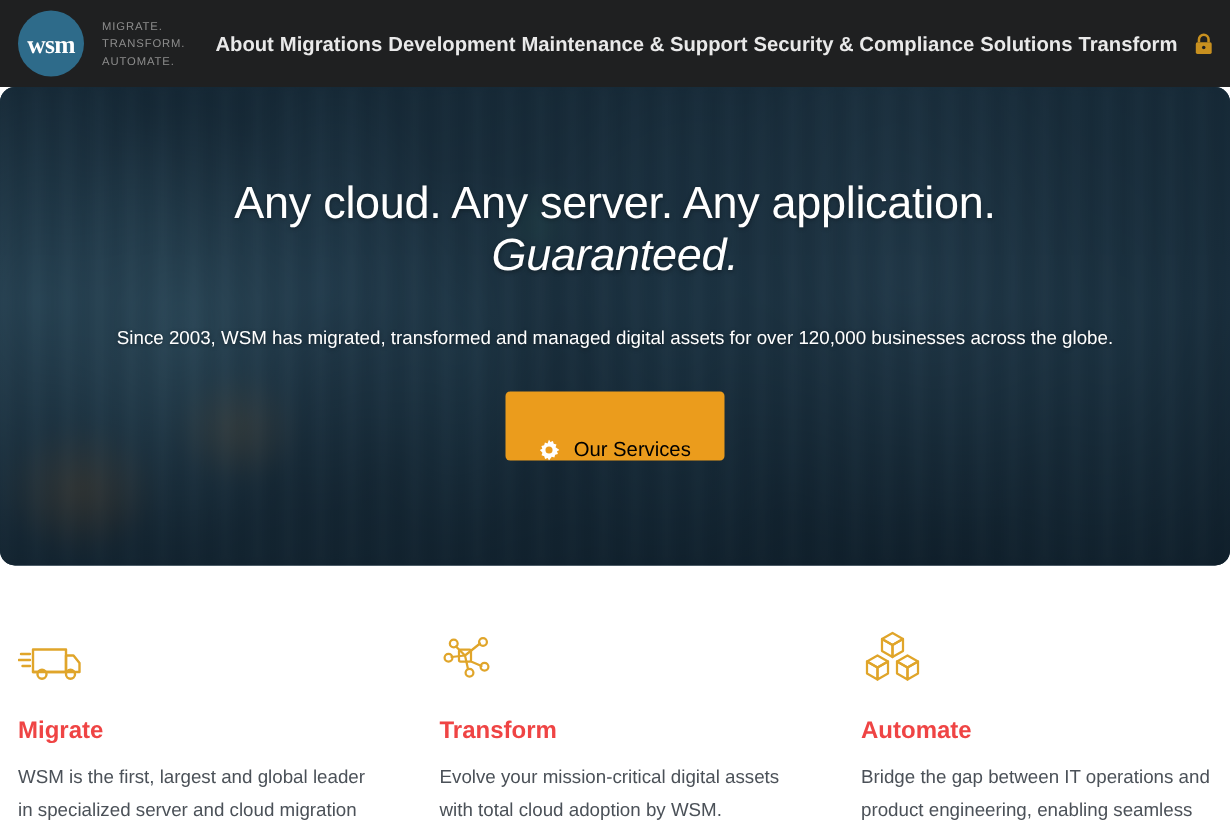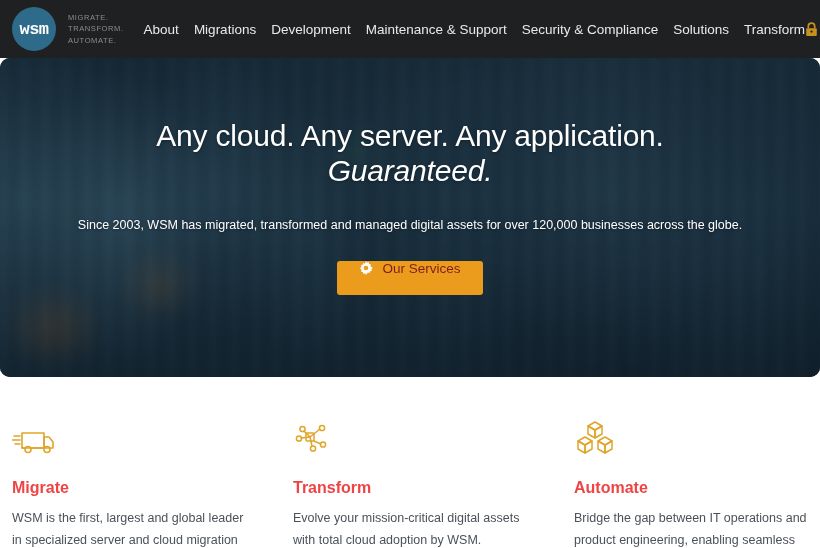--- a/index.html
+++ b/index.html
@@ -27,36 +27,37 @@
     background:#2e6b8a;
     display:flex; align-items:center; justify-content:center;
     flex:0 0 auto;
   }
   .logo-text{
     color:#ffffff;
     font-size:17px;
     font-weight:bold;
     letter-spacing:-0.5px;
     line-height:1;
-    font-family:Liberation Mono, monospace;
+    font-family:Liberation Serif, serif;
   }
   .tagline{
     margin-left:12px;
     color:#8d8d8d;
     font-size:7.5px;
     line-height:1.55;
     letter-spacing:0.6px;
     white-space:nowrap;
   }
   .nav-links{
     display:flex;
     align-items:center;
-    gap:15px;
+    gap:4px;
     margin-left:20px;
     flex:1 1 auto;
+    font-weight:bold;
   }
   .nav-link{
     color:#e9e9e9;
     font-size:13.5px;
     white-space:nowrap;
     cursor:pointer;
     text-decoration:none;
   }
   .lock-btn{
     margin-left:auto;
@@ -131,27 +132,27 @@
     color:#ffffff;
     font-size:12.5px;
     line-height:1.65;
     text-align:center;
     max-width:740px;
     text-shadow:0 1px 3px rgba(0,0,0,.4);
   }
   .cta-btn{
     margin-top:26px;
     background:#eb9c1c;
-    color:#7f1d1d;
+    color:#000000;
     border:none;
     border-radius:3px;
-    height:34px;
+    height:46px;
     padding:0 22px;
     display:inline-flex;
-    align-items:flex-start;
+    align-items:flex-end;
     gap:9px;
     font-size:13.5px;
     cursor:pointer;
     font-family:"Liberation Sans", sans-serif;
   }
 
   
   .features{
     display:flex;
     padding:34px 12px 0 12px;

